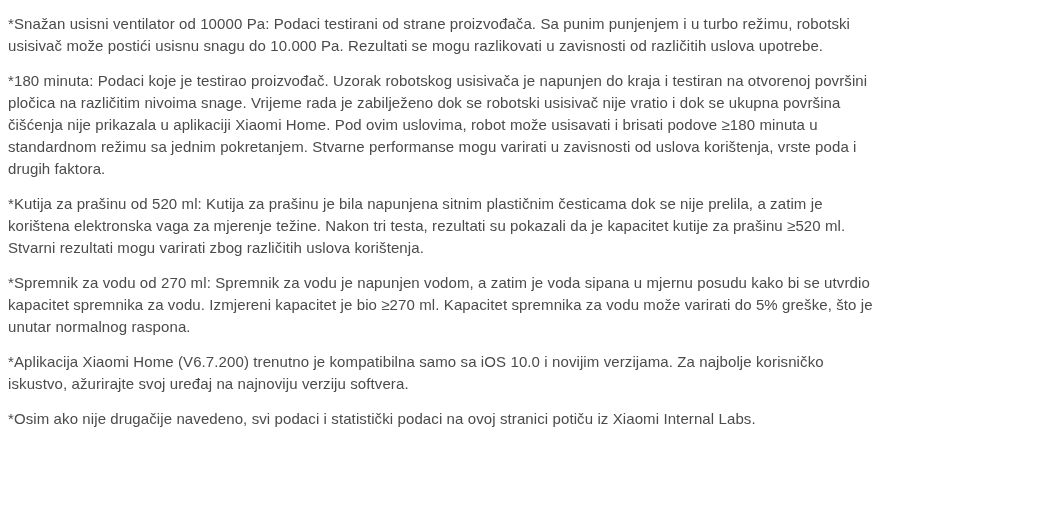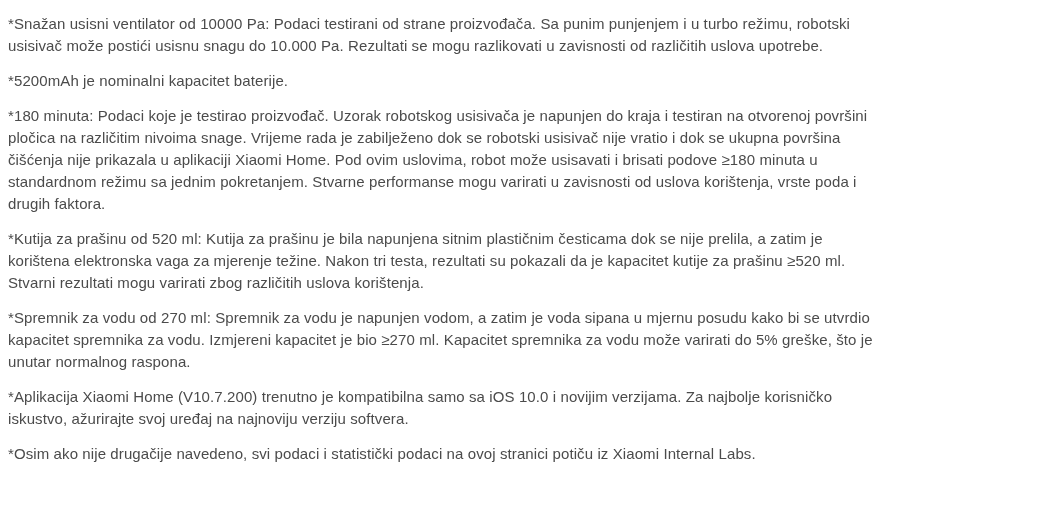--- a/index.html
+++ b/index.html
@@ -28,20 +28,19 @@
     font-weight: 400;
     letter-spacing: 0.1px;
     color: #4b4b4b;
   }
 </style>
 </head>
 <body>
 
 <main class="disclaimer-section">
   <p>*Snažan usisni ventilator od 10000 Pa: Podaci testirani od strane proizvođača. Sa punim punjenjem i u turbo režimu, robotski usisivač može postići usisnu snagu do 10.000 Pa. Rezultati se mogu razlikovati u zavisnosti od različitih uslova upotrebe.</p>
-  <p>*5200mAh je nominalni kapacitet baterije.</p>
   <p>*180 minuta: Podaci koje je testirao proizvođač. Uzorak robotskog usisivača je napunjen do kraja i testiran na otvorenoj površini pločica na različitim nivoima snage. Vrijeme rada je zabilježeno dok se robotski usisivač nije vratio i dok se ukupna površina čišćenja nije prikazala u aplikaciji Xiaomi Home. Pod ovim uslovima, robot može usisavati i brisati podove ≥180 minuta u standardnom režimu sa jednim pokretanjem. Stvarne performanse mogu varirati u zavisnosti od uslova korištenja, vrste poda i drugih faktora.</p>
   <p>*Kutija za prašinu od 520 ml: Kutija za prašinu je bila napunjena sitnim plastičnim česticama dok se nije prelila, a zatim je korištena elektronska vaga za mjerenje težine. Nakon tri testa, rezultati su pokazali da je kapacitet kutije za prašinu ≥520 ml. Stvarni rezultati mogu varirati zbog različitih uslova korištenja.</p>
   <p>*Spremnik za vodu od 270 ml: Spremnik za vodu je napunjen vodom, a zatim je voda sipana u mjernu posudu kako bi se utvrdio kapacitet spremnika za vodu. Izmjereni kapacitet je bio ≥270 ml. Kapacitet spremnika za vodu može varirati do 5% greške, što je unutar normalnog raspona.</p>
-  <p>*Aplikacija Xiaomi Home (V10.7.200) trenutno je kompatibilna samo sa iOS 10.0 i novijim verzijama. Za najbolje korisničko iskustvo, ažurirajte svoj uređaj na najnoviju verziju softvera.</p>
+  <p>*Aplikacija Xiaomi Home (V6.7.200) trenutno je kompatibilna samo sa iOS 10.0 i novijim verzijama. Za najbolje korisničko iskustvo, ažurirajte svoj uređaj na najnoviju verziju softvera.</p>
   <p>*Osim ako nije drugačije navedeno, svi podaci i statistički podaci na ovoj stranici potiču iz Xiaomi Internal Labs.</p>
 
 </main>
 
 </body></html>

